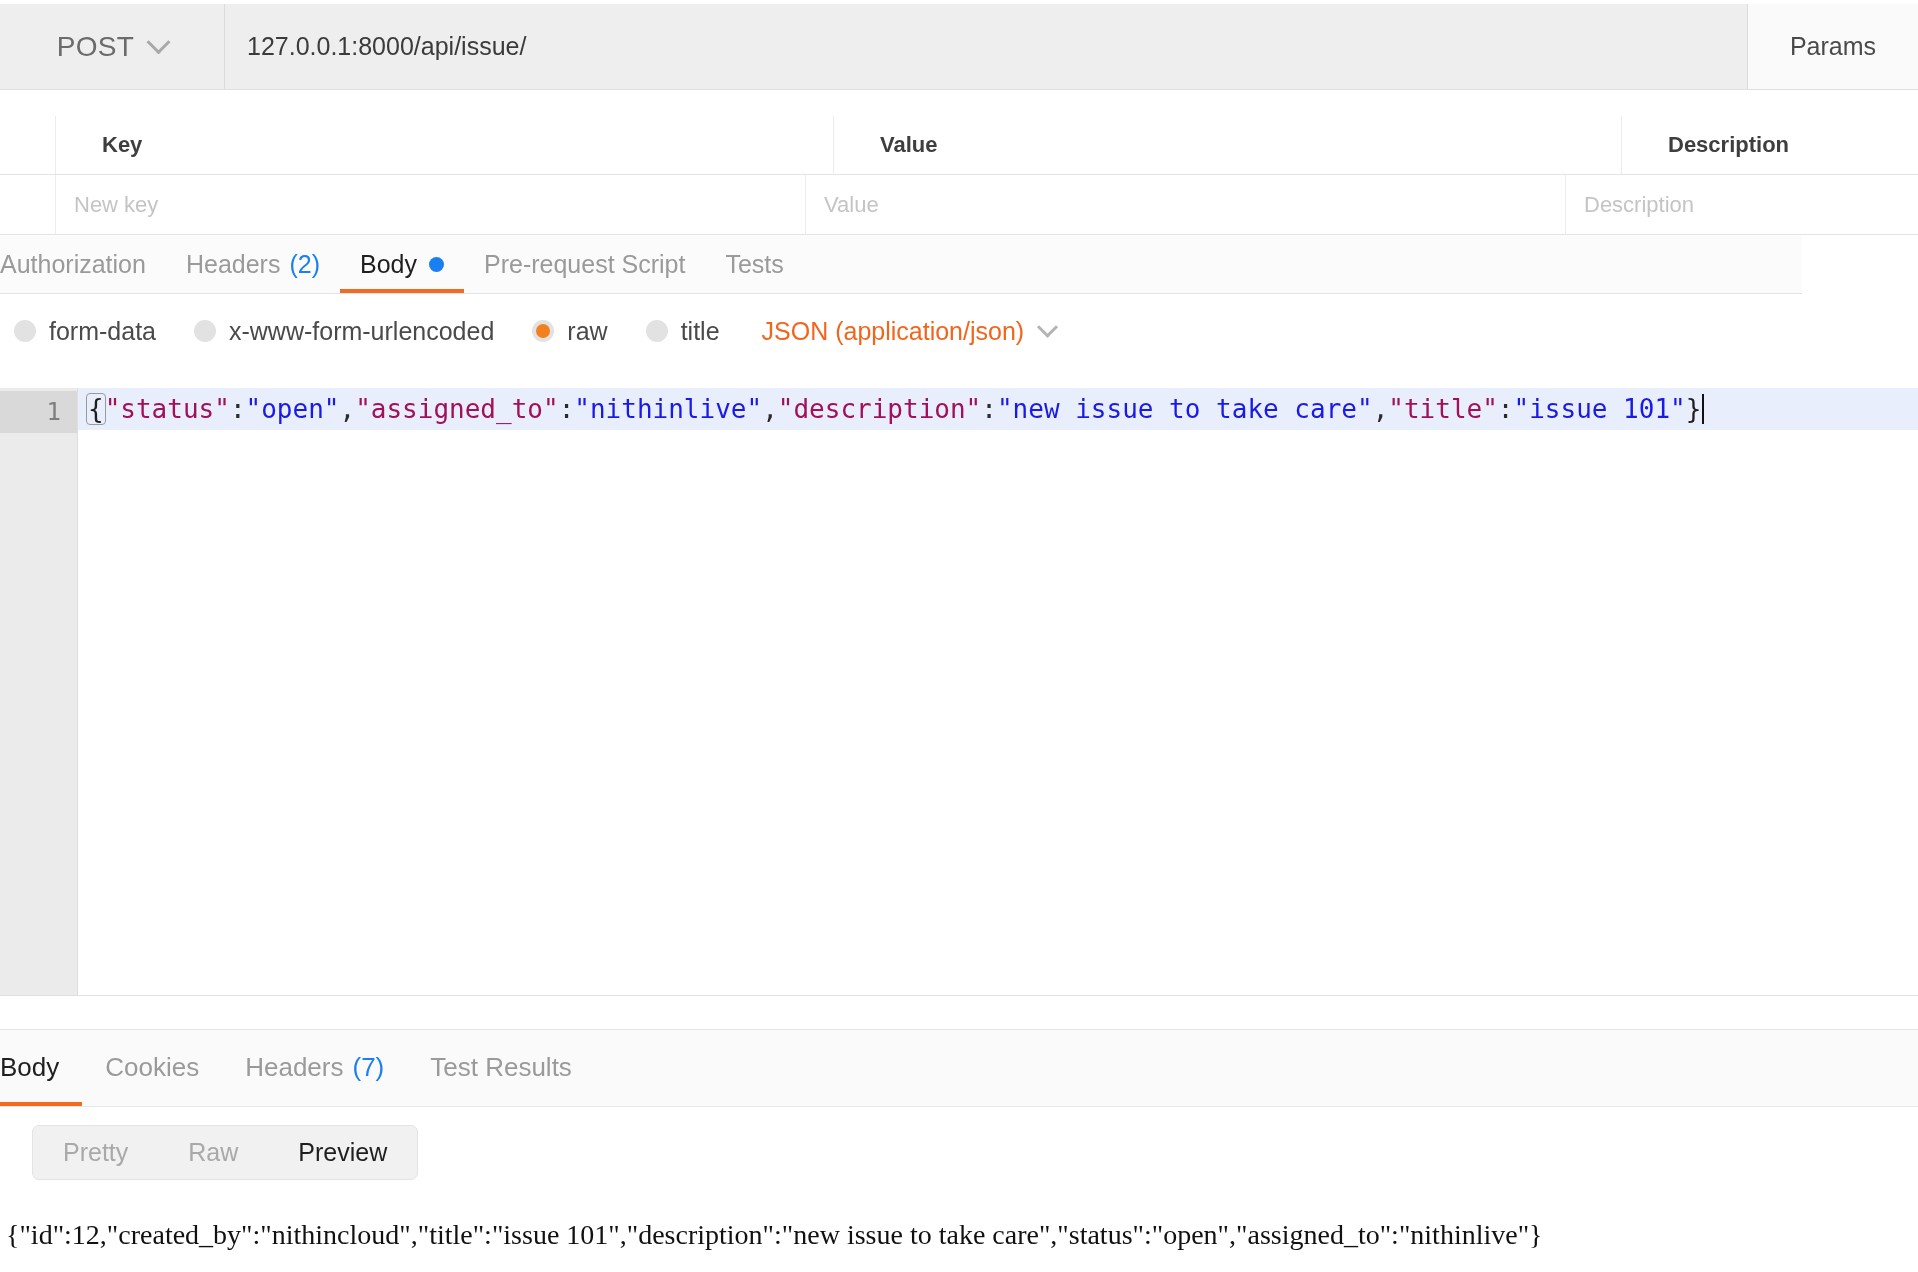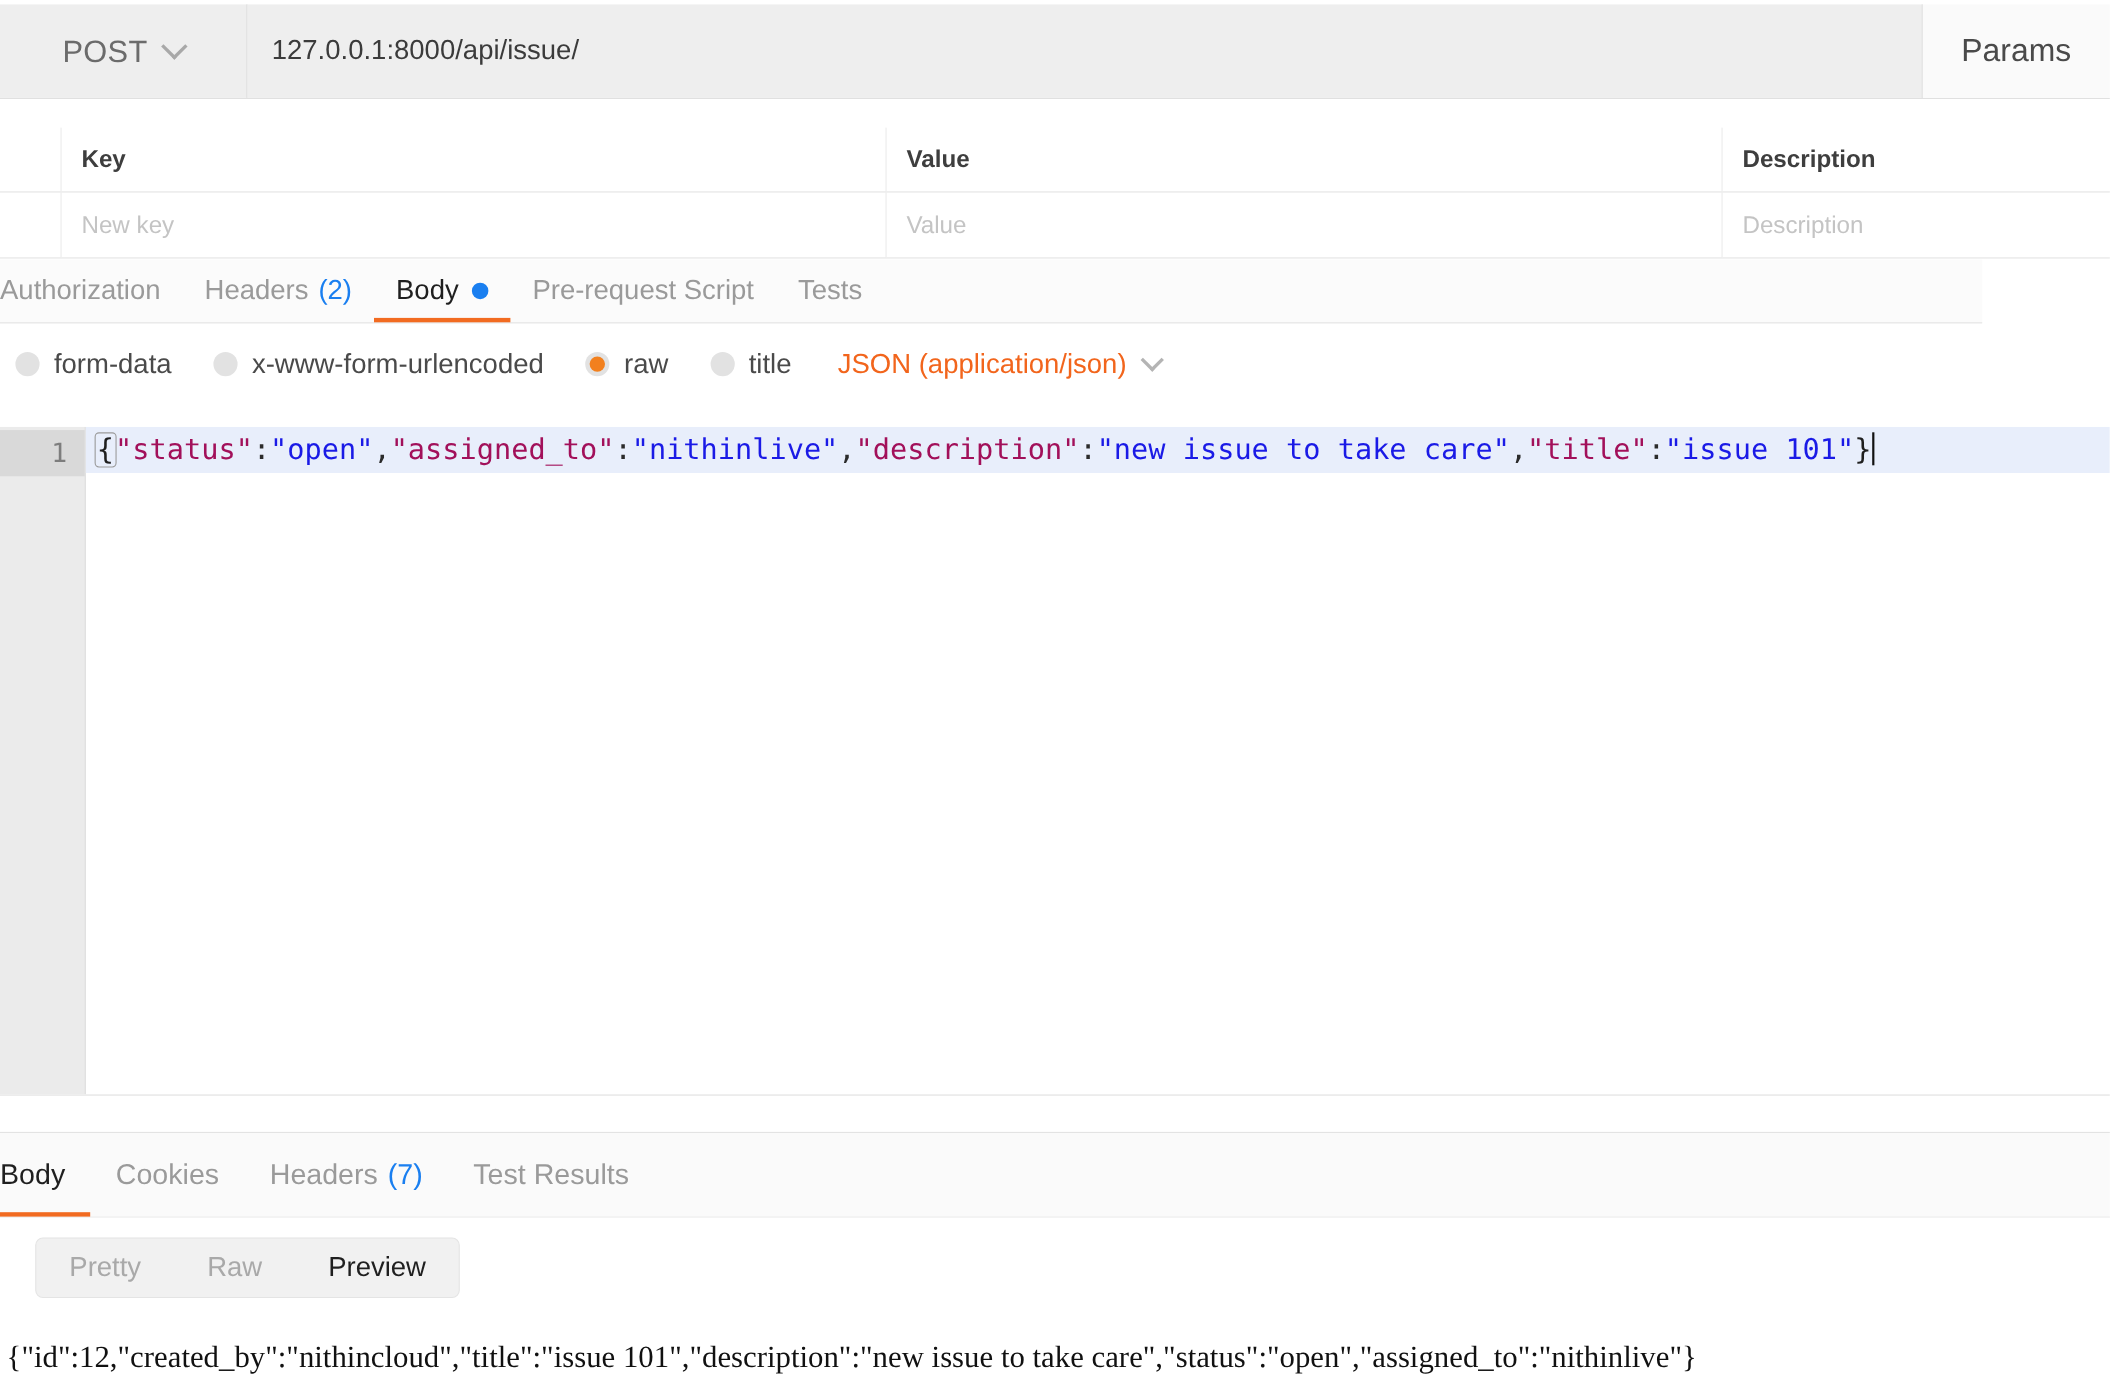--- a/index.html
+++ b/index.html
@@ -30,31 +30,31 @@
     transform: rotate(45deg) translate(-3px,-3px);
   }
   .url-field {
     flex: 1; background: #eeeeee; display: flex; align-items: center;
     padding-left: 22px; font-size: 25px; color: #3b3b3b;
     border-right: 1px solid #dcdcdc; cursor: text;
   }
   .params-btn {
     width: 170px; background: #fafafa;
     display: flex; align-items: center; justify-content: center;
-    font-size: 29px; color: #4a4a4a; cursor: pointer;
+    font-size: 25px; color: #4a4a4a; cursor: pointer;
   }
 
   
   .kv-table {
     position: absolute; left: 0; top: 116px; width: 1918px; height: 119px;
     border-bottom: 1px solid #e3e3e3;
     background: #fff;
   }
   .kv-row { display: flex; height: 59px; }
-  .kv-row.header { border-bottom: 1px solid #e3e3e3; }
+  .kv-row.header { border-bottom: 1px solid #e3e3e3; gap: 28px; }
   .kv-gutter { width: 56px; border-right: 1px solid #ececec; }
   .kv-cell {
     display: flex; align-items: center; padding-left: 18px;
     border-right: 1px solid #ececec; font-size: 22px;
   }
   .kv-cell.key   { width: 750px; }
   .kv-cell.value { width: 760px; }
   .kv-cell.desc  { flex: 1; border-right: none; }
   .kv-row.header .kv-cell { color: #3e3e3e; font-weight: bold; }
   .kv-row.input .kv-cell  { color: #c4c4c4; cursor: text; }

